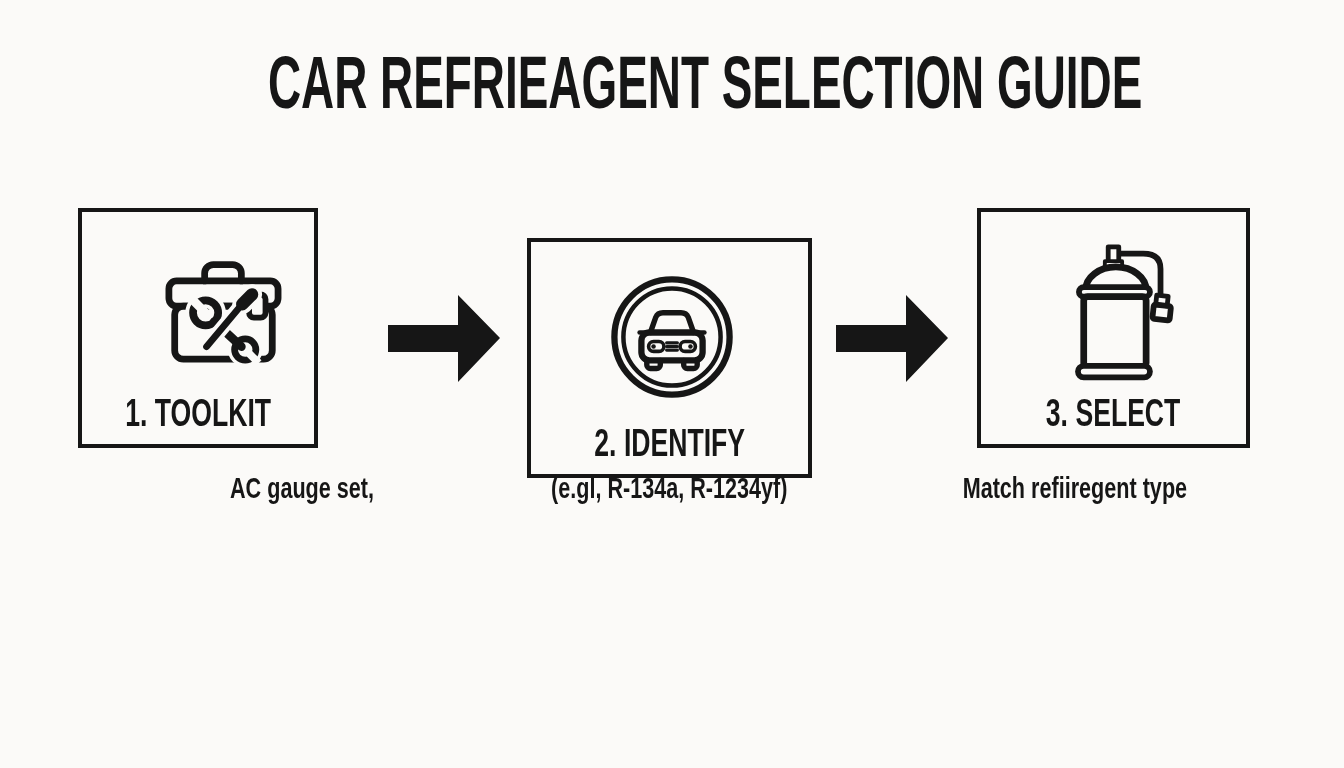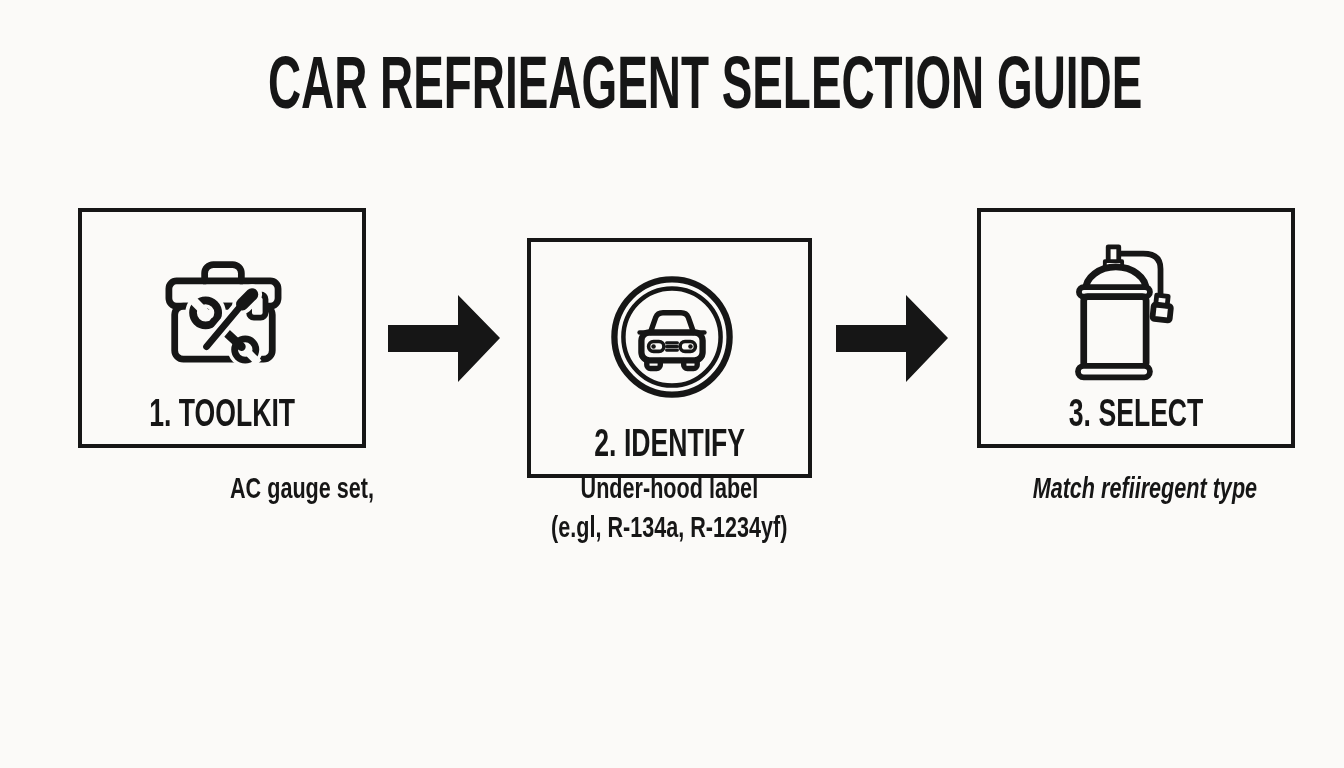--- a/index.html
+++ b/index.html
@@ -19,39 +19,39 @@
   .title {
     position:absolute; top:46px; left:0; width:100%;
     text-align:right; font-size:74px; font-weight:700;
     letter-spacing:0px; line-height:1;
   }
   .title .cond { transform:scaleX(0.62); }
   .step-box {
     position:absolute; top:208px; height:240px;
     border:4px solid #161616; background:transparent;
   }
-  .box-1 { left:78px;  width:288px; }
+  .box-1 { left:78px;  width:240px; }
   .box-2 { left:527px; width:285px;margin-top:30px; }
-  .box-3 { left:977px; width:318px; }
+  .box-3 { left:977px; width:273px; }
   .step-label {
     position:absolute; bottom:12px; left:0; width:100%;
     text-align:center; font-size:38px; font-weight:700; line-height:1;
   }
   .step-label .cond { transform:scaleX(0.70); }
   .icon { position:absolute; }
   .arrow { position:absolute; top:295px; width:112px; height:87px; }
   .arrow-1 { left:388px; }
   .arrow-2 { left:836px; }
   .desc {
     position:absolute; top:468px;
     text-align:center; font-size:30px; font-weight:700; line-height:39px;
   }
   .desc-1 { left:38px;  width:364px;text-align:right; }
   .desc-2 { left:487px; width:365px; }
-  .desc-3 { left:963px; width:364px;font-style:italic; }
+  .desc-3 { left:893px; width:364px; }
   .desc .cond { transform:scaleX(0.72); }
   svg { display:block; }
 </style>
 </head>
 <body>
 
 <div class="canvas">
 
   <div class="title">
     <span class="cond">CAR REFRIEAGENT SELECTION GUIDE</span>
@@ -143,20 +143,19 @@
     </svg>
     <div class="step-label">
       <span class="cond">3. SELECT</span>
     </div>
   </div>
 
   <div class="desc desc-1">
     <div><span class="cond">AC gauge set,</span></div>
   </div>
   <div class="desc desc-2">
-    <div><span class="cond">Under-hood label</span></div>
     <div><span class="cond">(e.gl, R-134a, R-1234yf)</span></div>
   </div>
   <div class="desc desc-3">
     <div><span class="cond">Match refiiregent type</span></div>
   </div>
 
 </div>
 
 </body></html>

